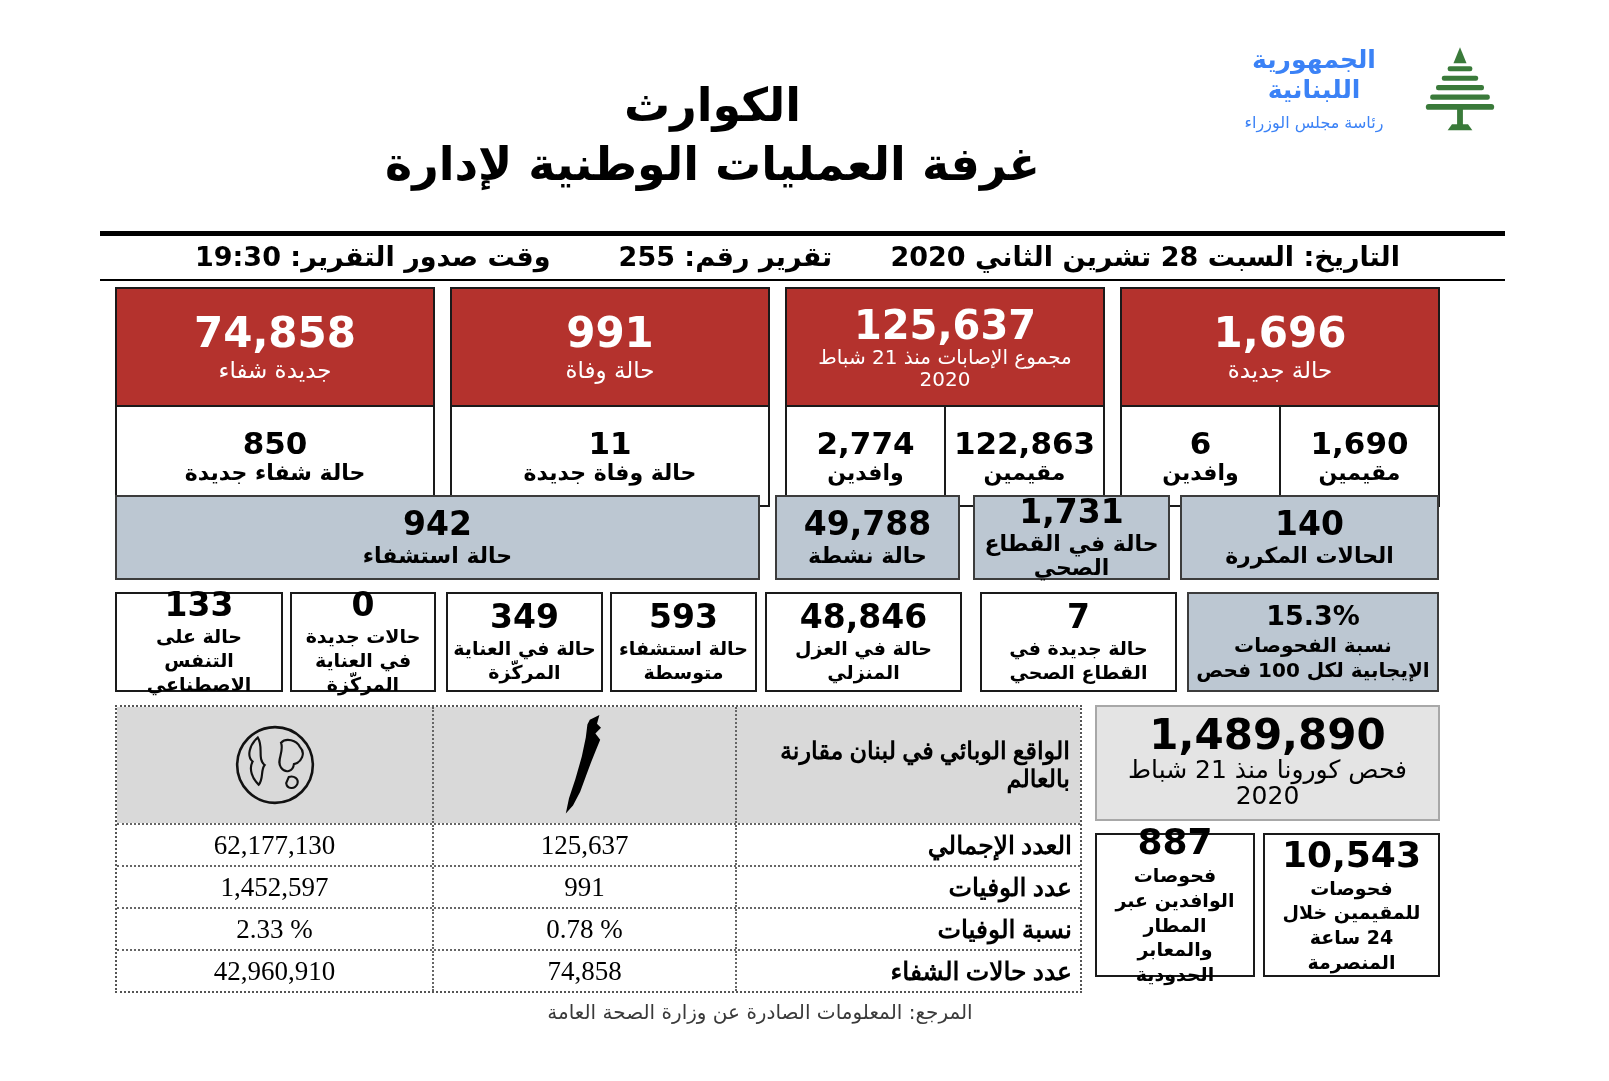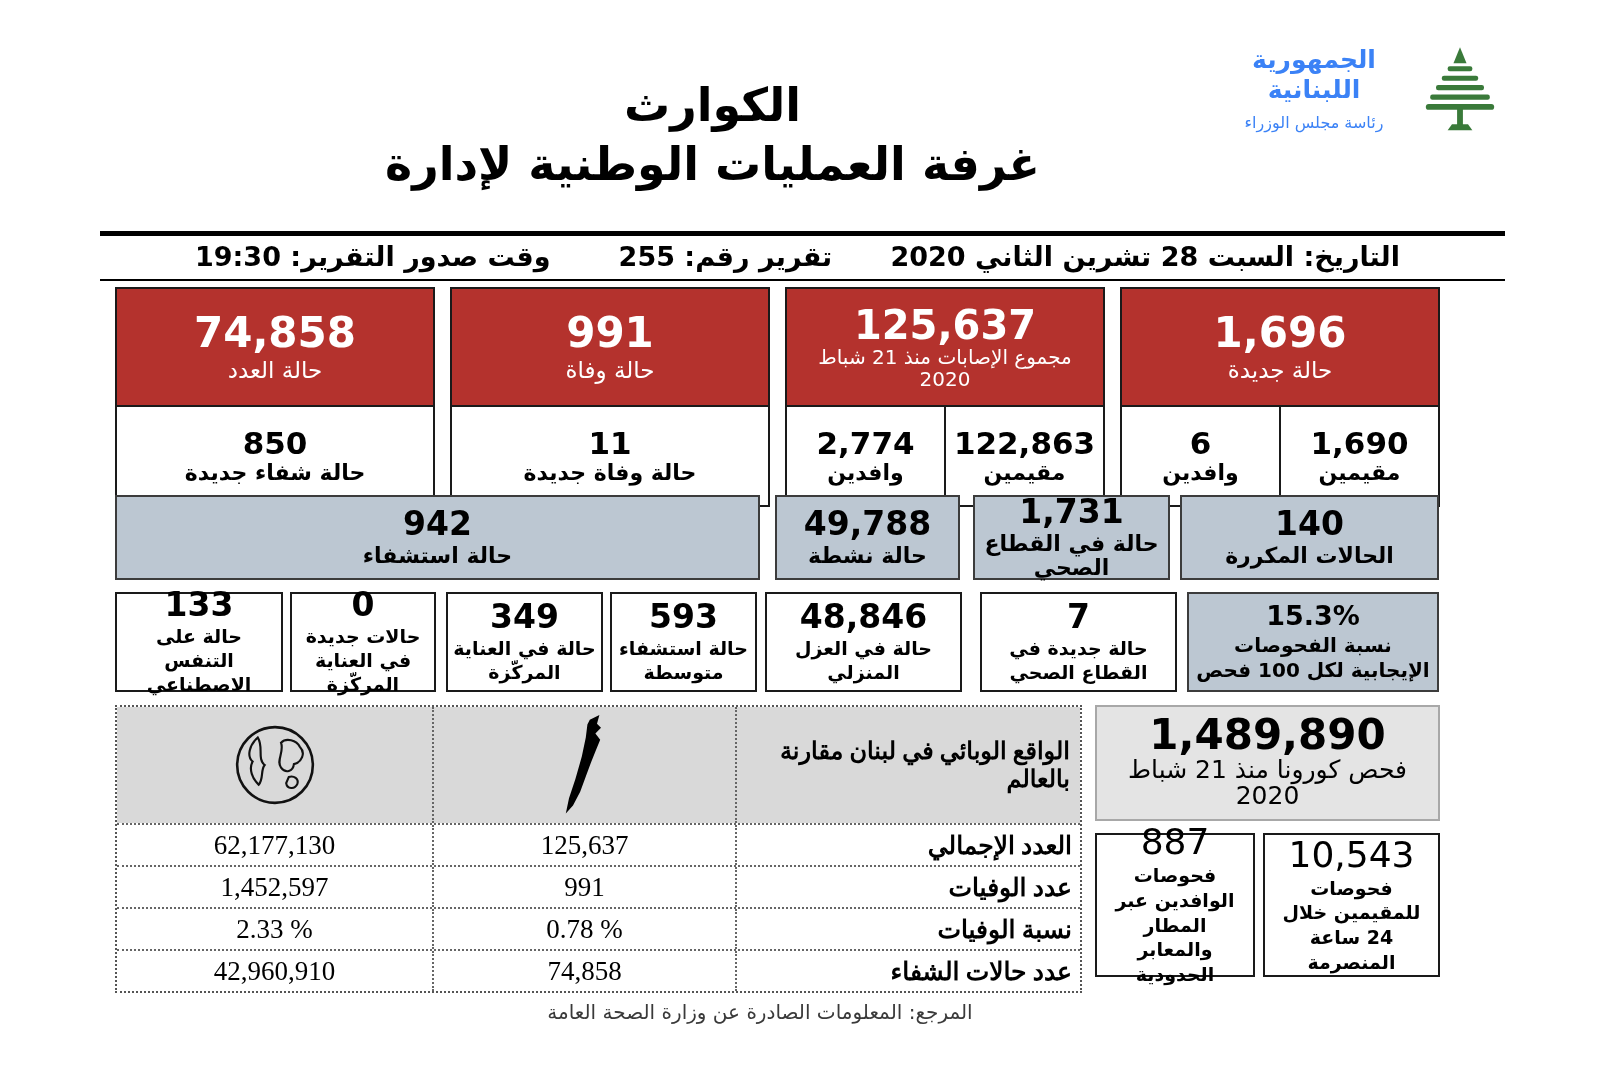--- a/index.html
+++ b/index.html
@@ -93,21 +93,21 @@
 
   
   .tests-total{position:absolute;left:1095px;top:705px;width:345px;height:116px;
                background:var(--light_gray);border:2px solid #a8a8a8;
                display:flex;flex-direction:column;justify-content:space-between;align-items:center;
                padding:6px 6px 10px;text-align:center;}
   .tests-total .val{font-size:42px;font-weight:bold;line-height:1.05;}
   .tests-total .lbl{font-size:25px;direction:rtl;line-height:1.05;}
   .tbox{position:absolute;top:833px;height:144px;background:#fff;border:2px solid #1a1a1a;
         display:flex;flex-direction:column;justify-content:center;align-items:center;text-align:center;gap:2px;}
-  .tbox .val{font-size:36px;font-weight:normal;line-height:1.05;}
+  .tbox .val{font-size:36px;font-weight:bold;line-height:1.05;}
   .tbox .lbl{font-size:19px;font-weight:bold;direction:rtl;line-height:1.3;padding:0 6px;}
   .t-arrivals{left:1095px;width:160px;}
   .t-residents{left:1263px;width:177px;}
 
   
   .footer{position:absolute;left:0;top:1000px;width:1520px;text-align:center;
           font-size:20px;color:#3a3a3a;direction:rtl;}
 
   svg{display:block;}
 </style>
@@ -144,21 +144,21 @@
     <div class="meta-date">التاريخ: السبت 28 تشرين الثاني 2020</div>
     <div class="meta-report">تقرير رقم: 255</div>
     <div class="meta-time">وقت صدور التقرير: 19:30</div>
   </div>
 
   <div class="cards">
 
     <div class="card">
       <div class="card-top">
         <div class="val">74,858</div>
-        <div class="lbl">حالة العدد</div>
+        <div class="lbl">جديدة شفاء</div>
       </div>
       <div class="card-bottom">
         <div class="sub">
           <div class="val">850</div>
           <div class="lbl">حالة شفاء جديدة</div>
         </div>
       </div>
     </div>
 
     <div class="card">

